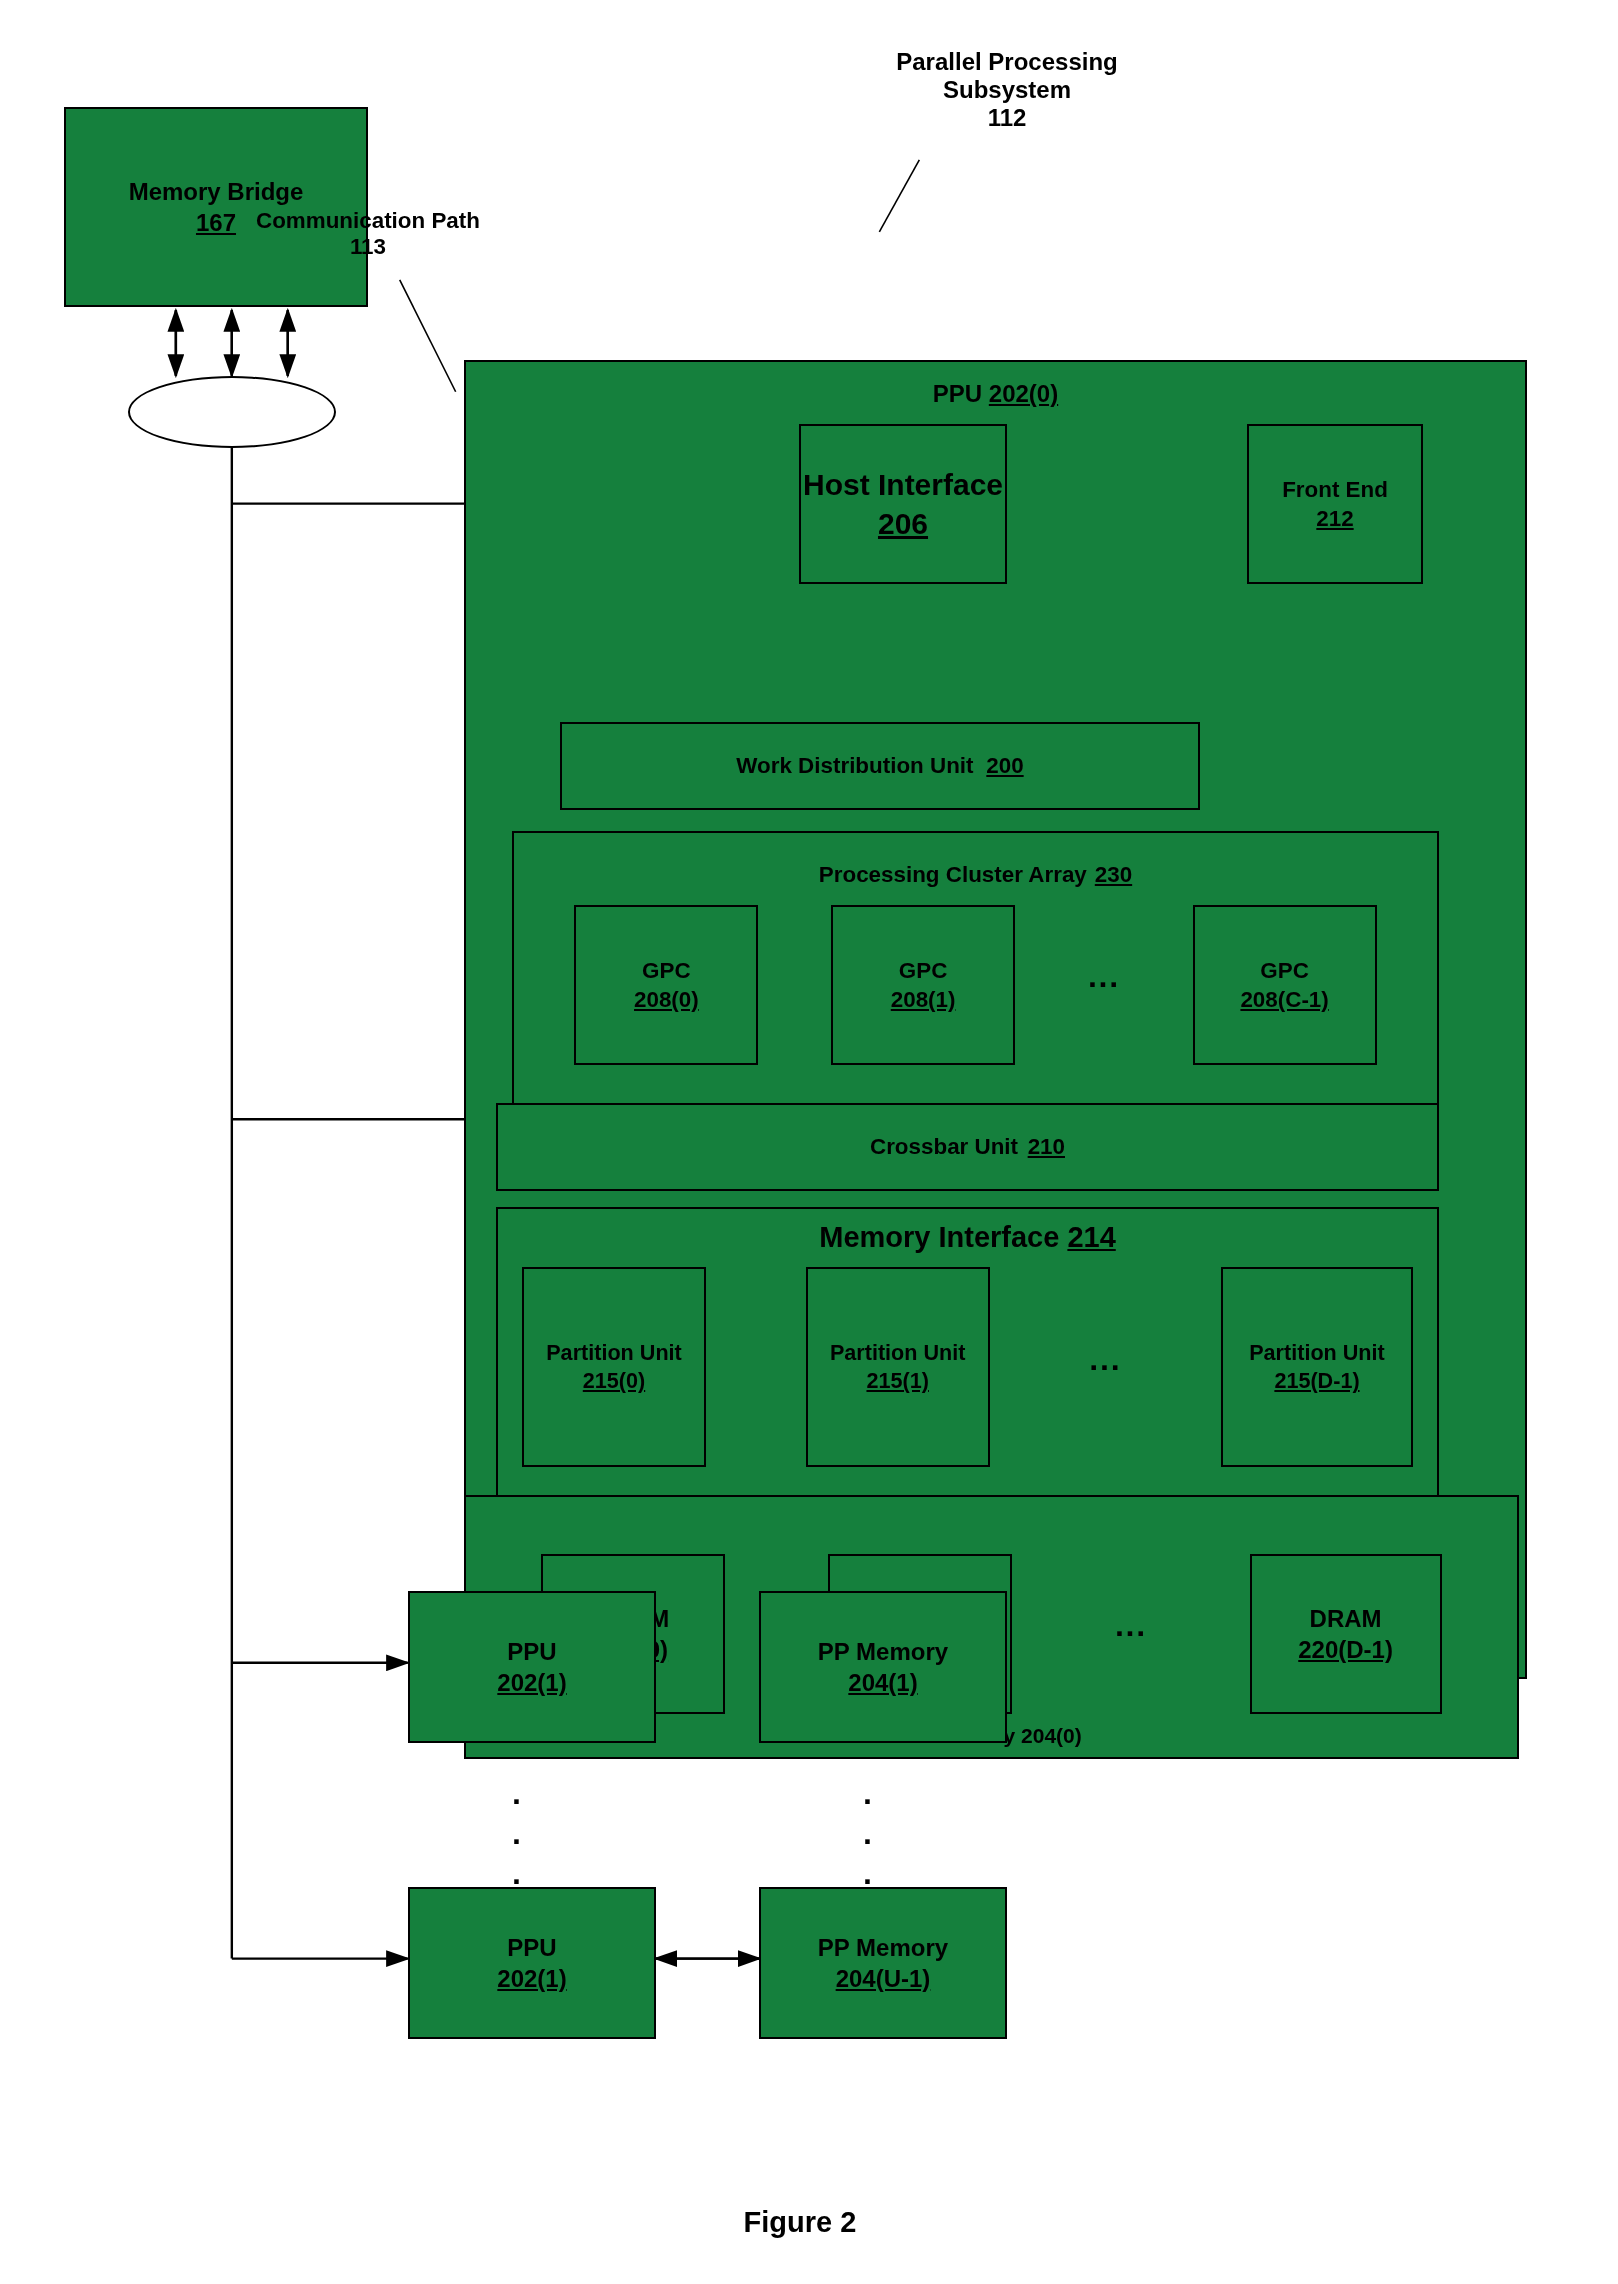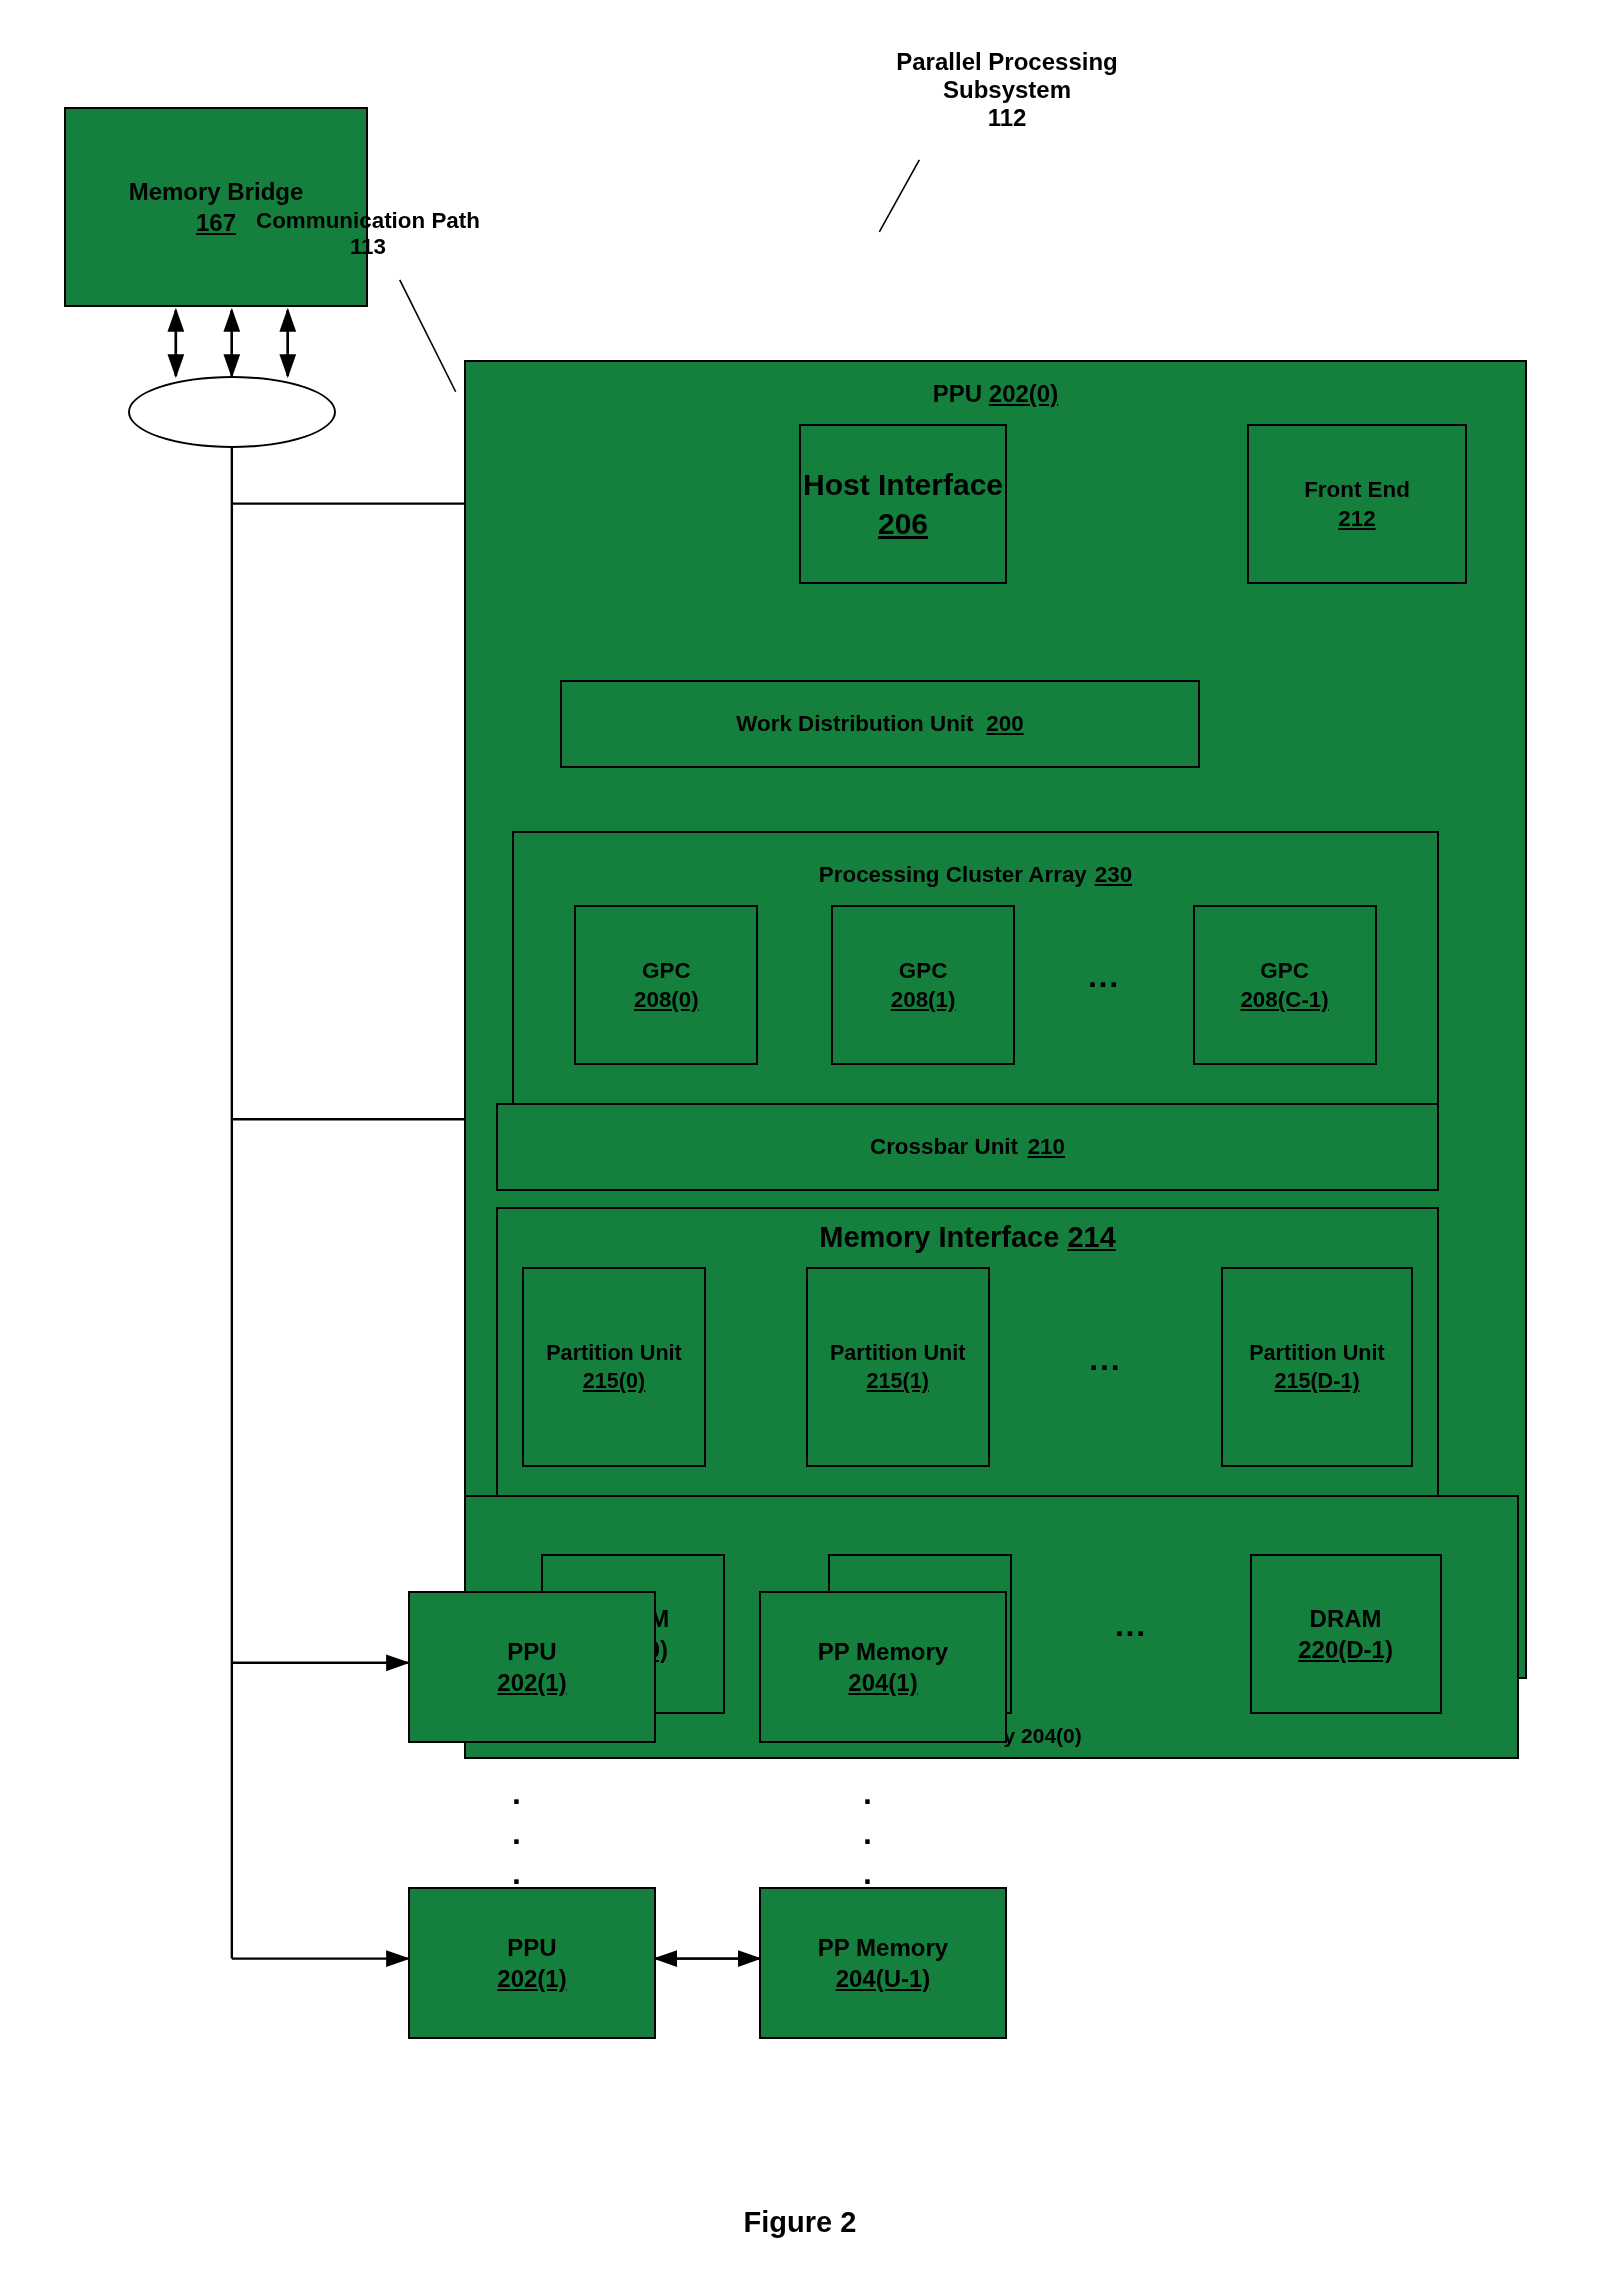--- a/index.html
+++ b/index.html
@@ -161,26 +161,26 @@
       PPU <u>202(0)</u>
     </div>
   </div>
 
 
   <div class="box" style="left:799px; top:424px; width:208px; height:160px; font-size:30px;">
     <span>Host Interface</span>
     <span style="text-decoration:underline;">206</span>
   </div>
 
-  <div class="box" style="left:1247px; top:424px; width:220px; height:160px; font-size:22.4px;">
+  <div class="box" style="left:1247px; top:424px; width:176px; height:160px; font-size:22.4px;">
     <span>Front End</span>
     <span style="text-decoration:underline;">212</span>
   </div>
 
-  <div class="box" style="left:560px; top:680px; width:640px; height:88px; font-size:22.4px; flex-direction:row; gap:12.8px;">
+  <div class="box" style="left:560px; top:722px; width:640px; height:88px; font-size:22.4px; flex-direction:row; gap:12.8px;">
     <span>Work Distribution Unit</span>
     <span style="text-decoration:underline;">200</span>
   </div>
 
   <div class="box" style="left:512px; top:831px; width:927px; height:304px; font-size:22.4px; justify-content:flex-start; padding-top:27px;">
     <div style="font-size:22.4px; font-weight:bold; display:flex; gap:8px;">
       <span>Processing Cluster Array</span>
       <span style="text-decoration:underline;">230</span>
     </div>
 

